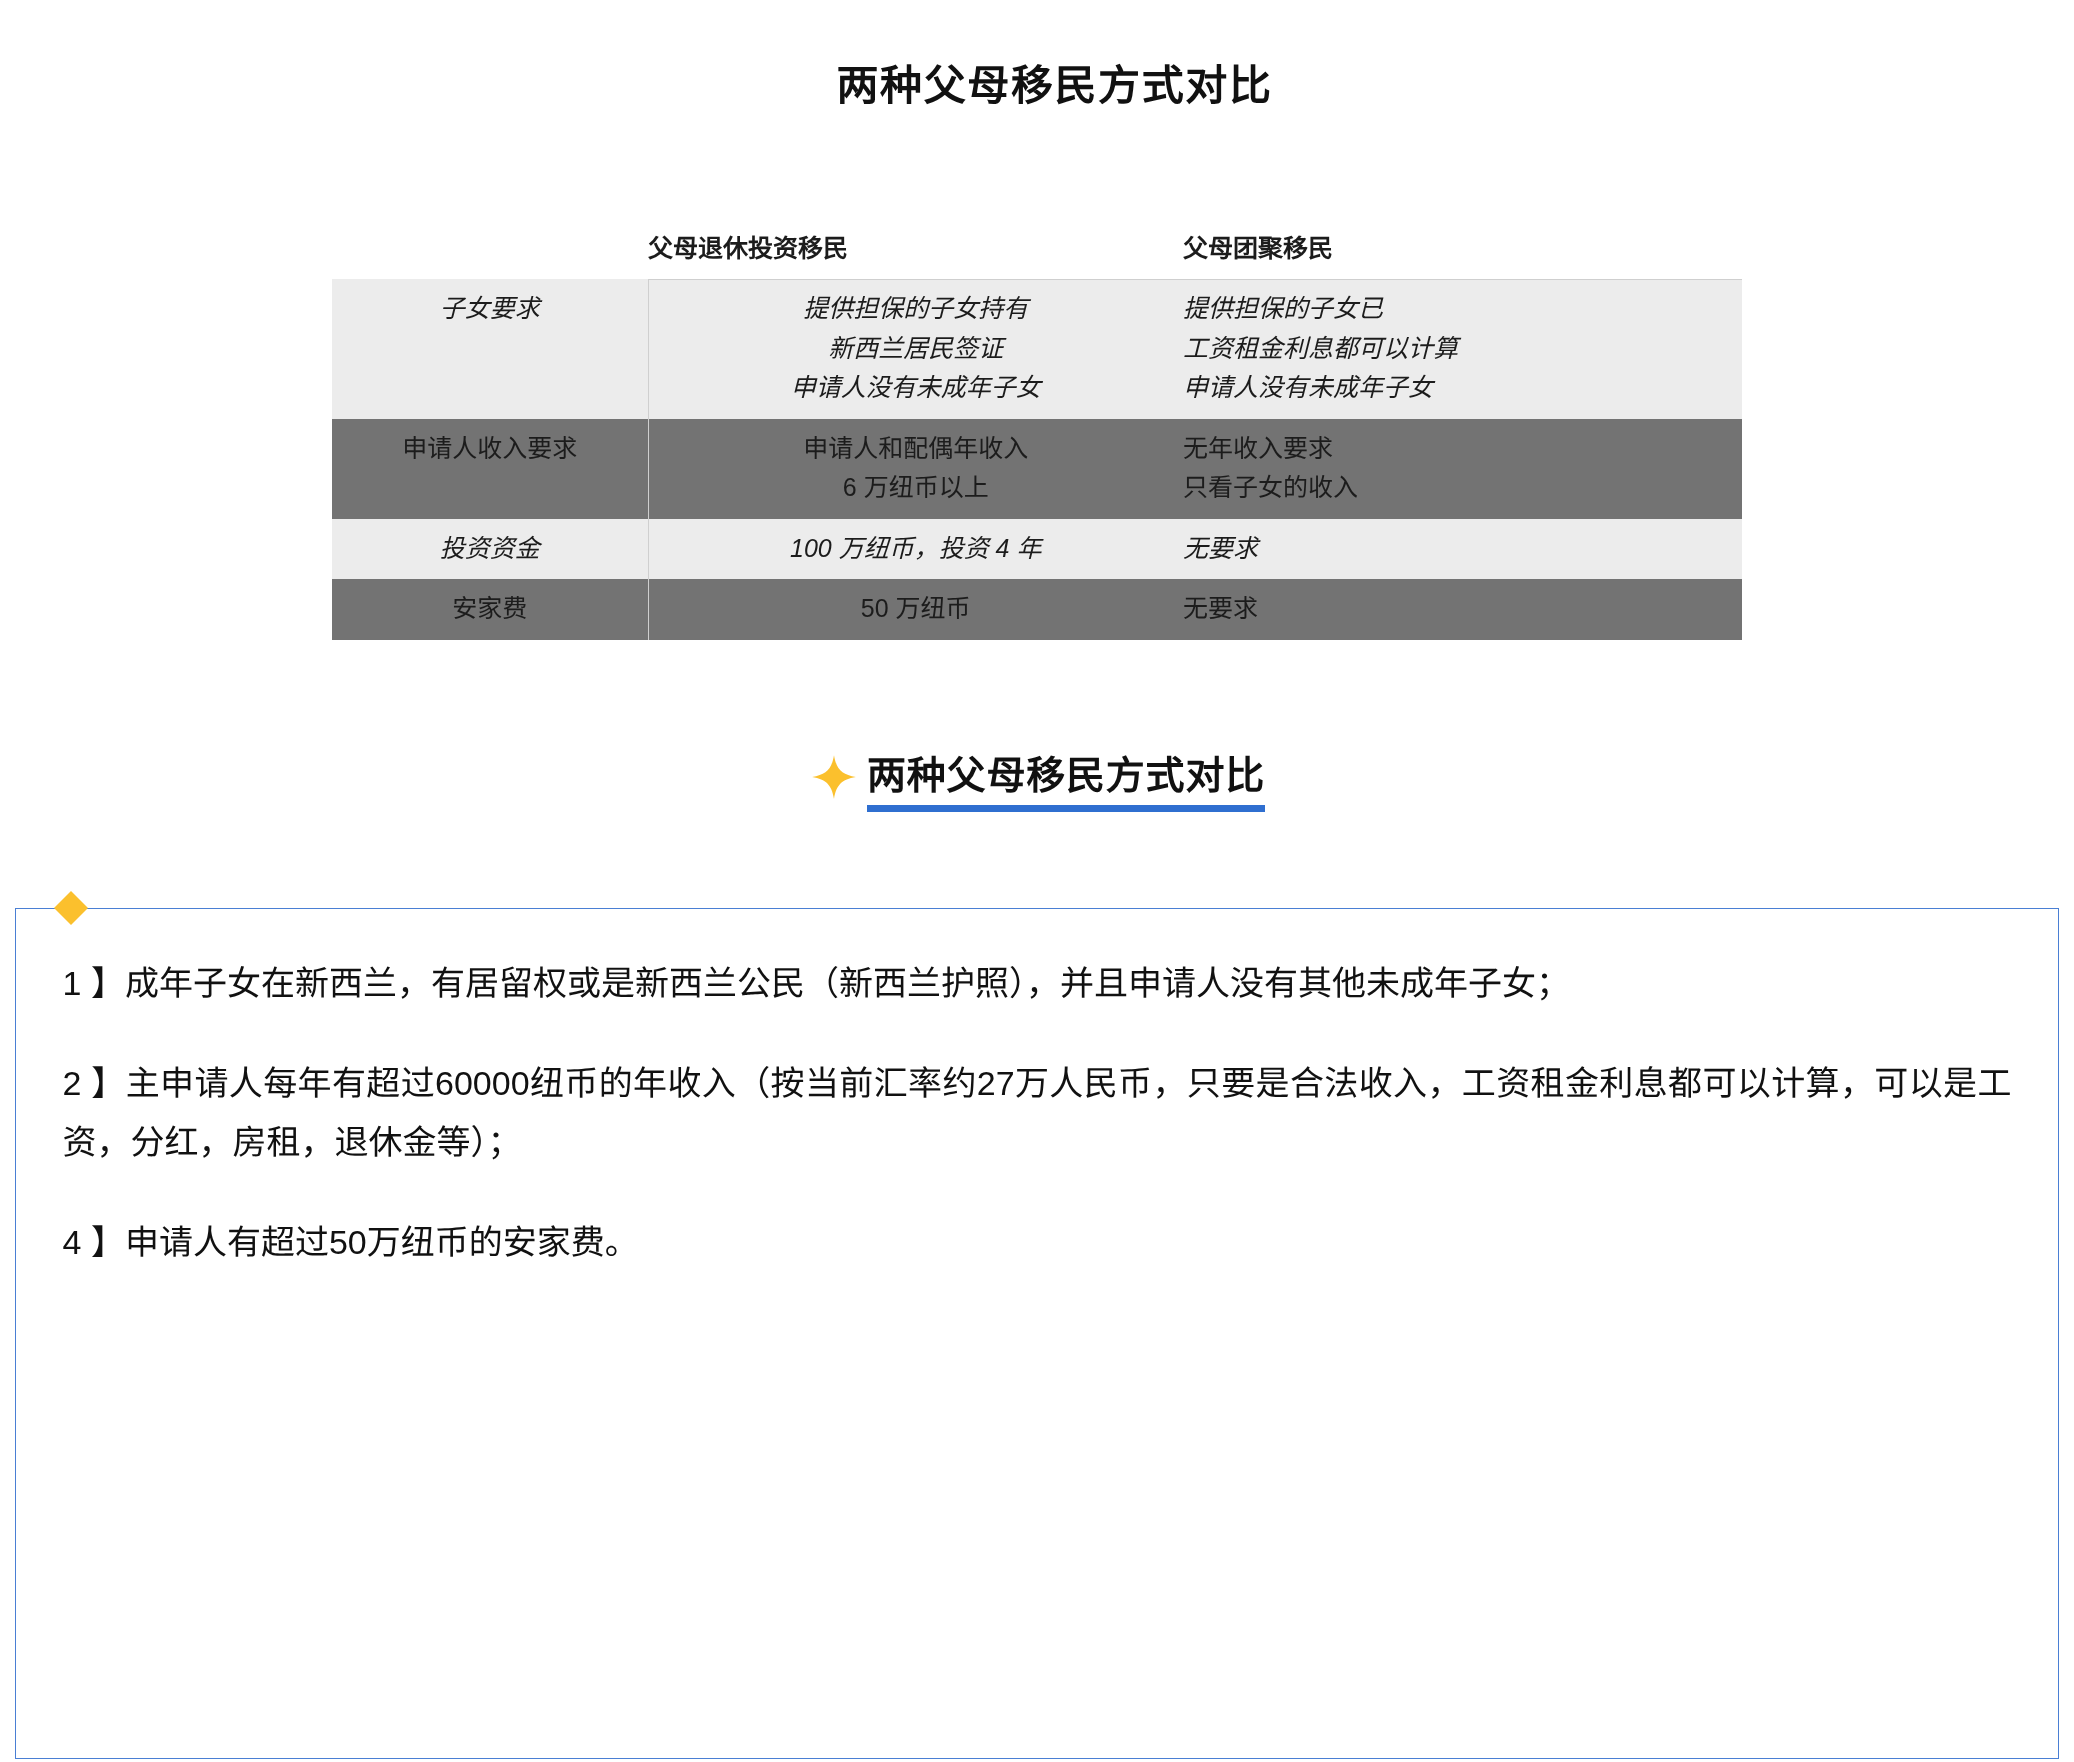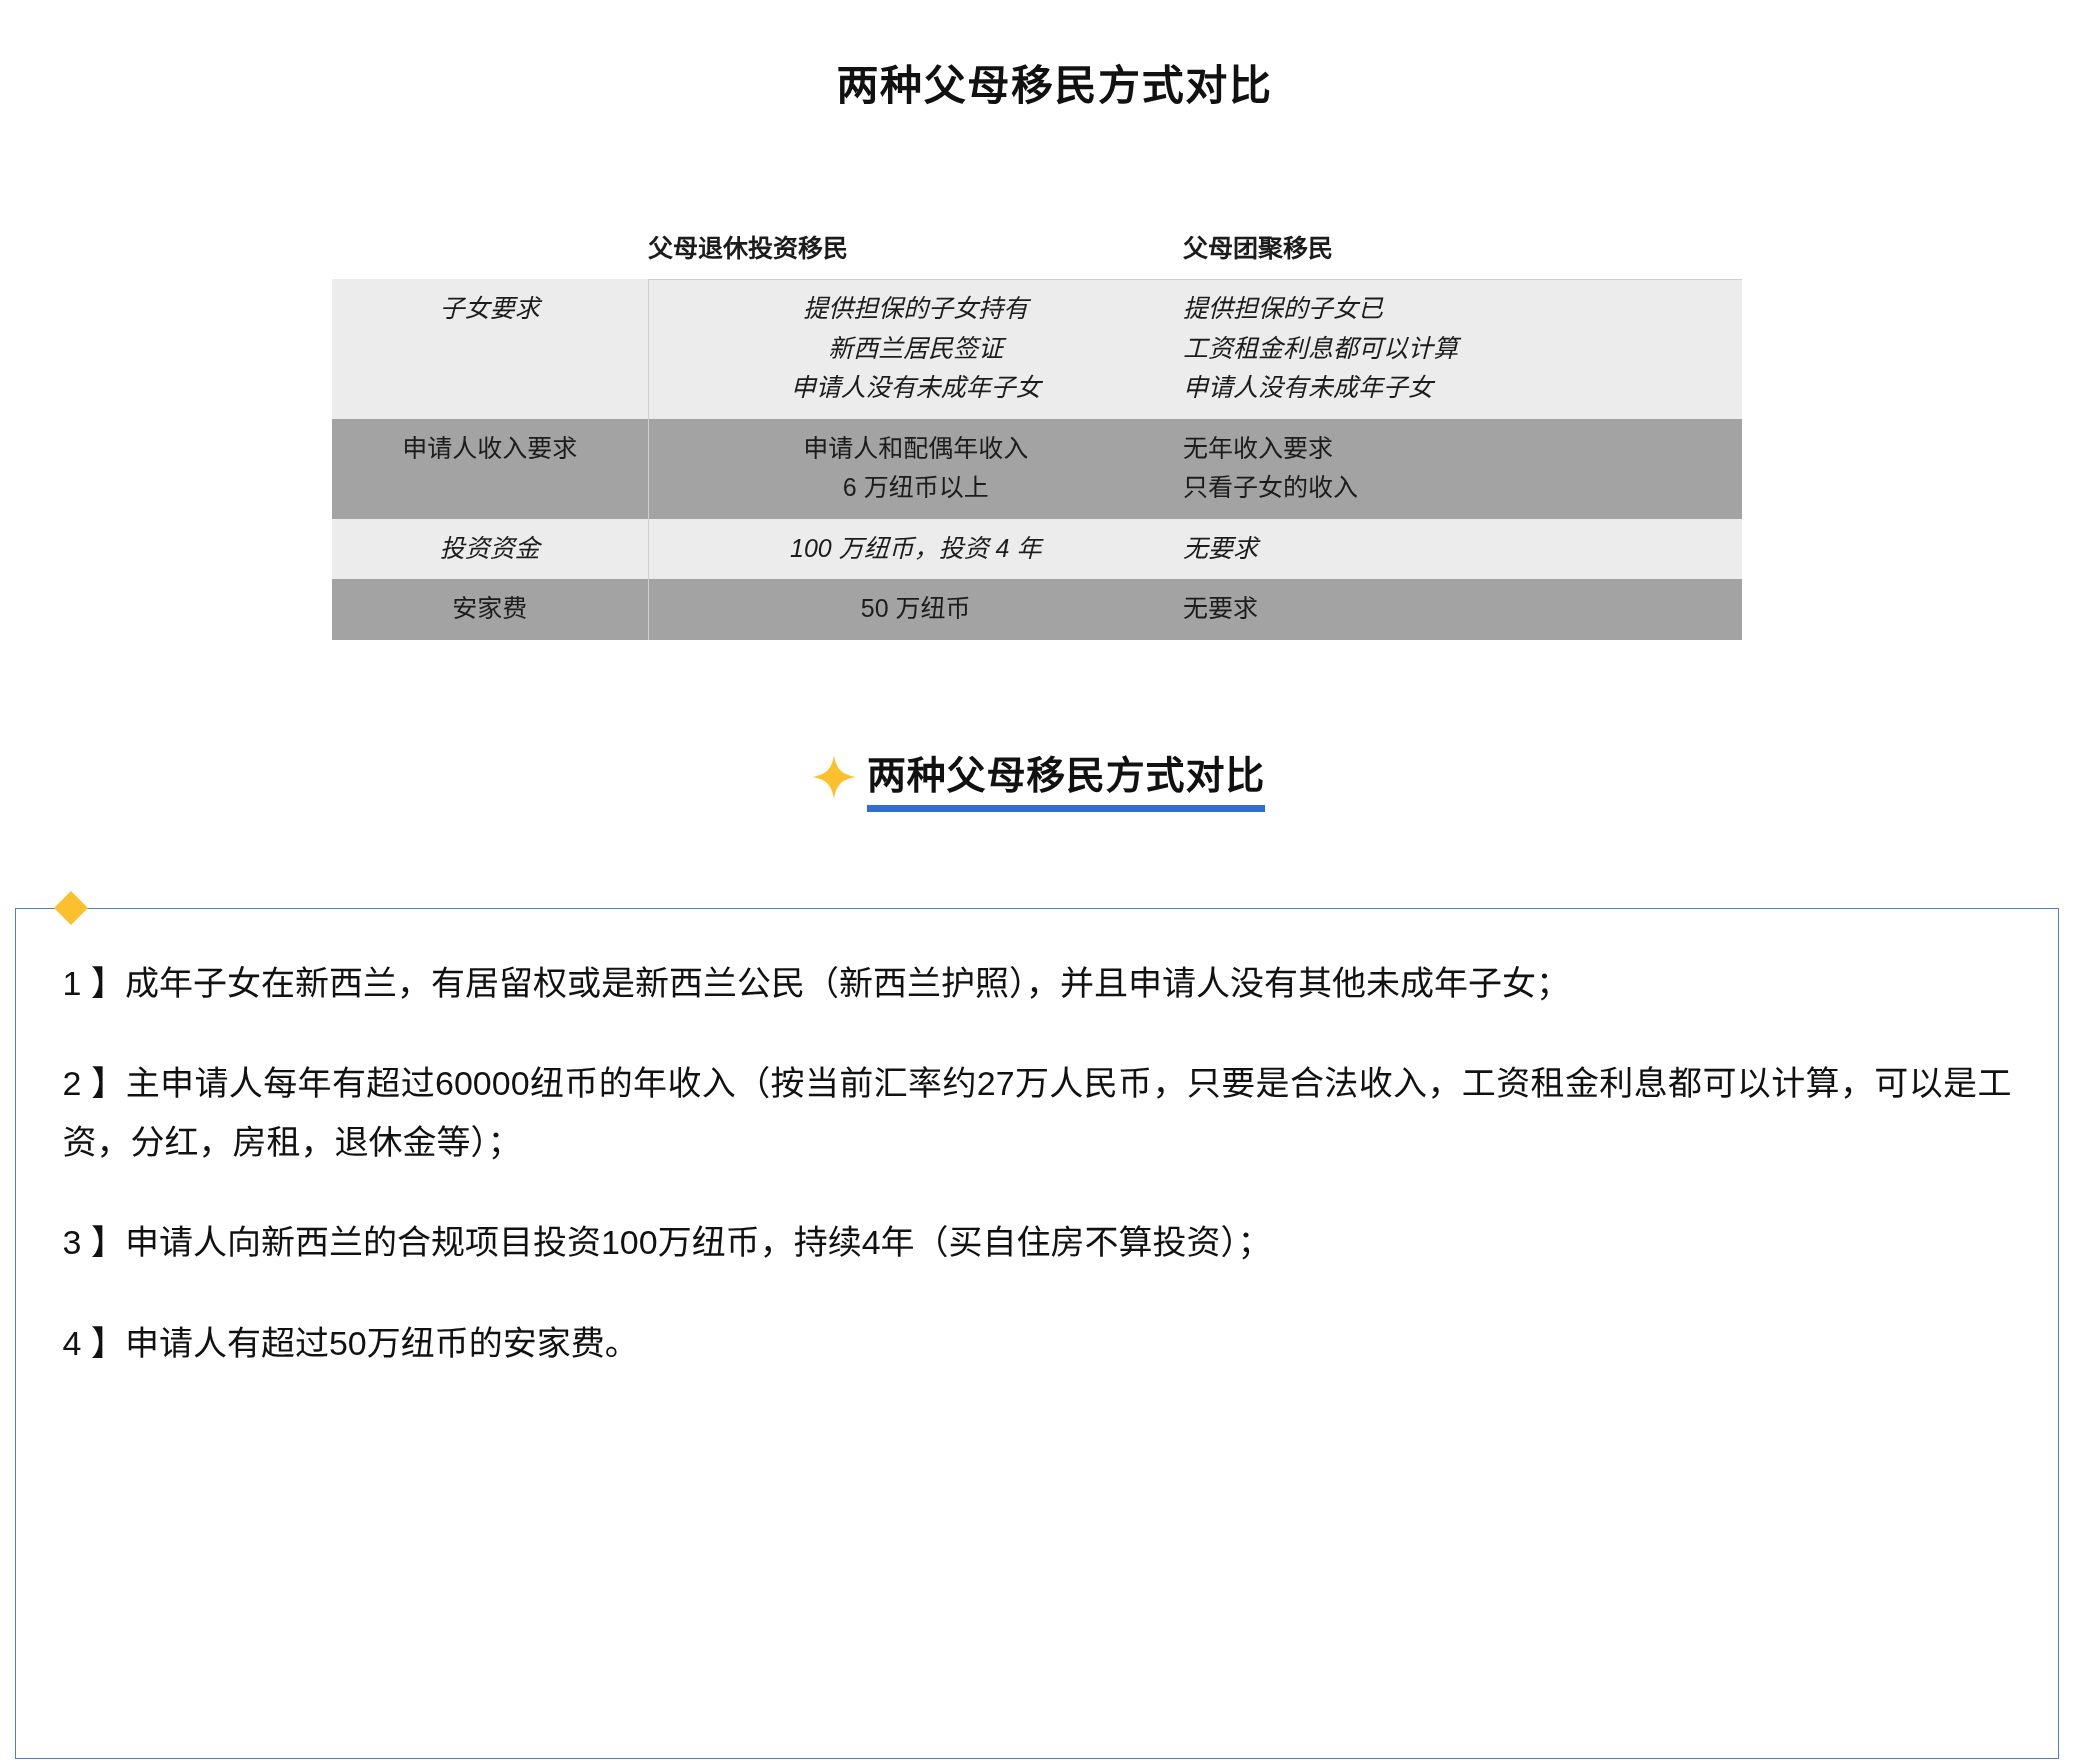--- a/index.html
+++ b/index.html
@@ -71,21 +71,21 @@
     text-align: center;
     font-weight: bold;
     border-right: 1.6px solid #cfcfcf;
     padding-right: 21px;
     padding-left: 8px;
   }
   .cellA { padding-left: 18px; text-align: center; }
   .cellB { padding-left: 14.6px; }
 
   tr.shade td { background: #ececec; font-style: italic; }
-  tr.plain td { background: #a3a3a3; }
+  tr.plain td { background: #737373; }
 
   .cell-line { display: block; white-space: nowrap; }
 
   
   .section-head {
     margin-top: 113px;
     display: flex;
     align-items: center;
     justify-content: center;
     gap: 8px;
@@ -219,19 +219,18 @@
     </span>
     <span class="section-title">两种父母移民方式对比</span>
   </div>
 
   <div class="req-box-wrap">
     <span class="diamond tl"></span>
 
     <div class="req-box">
       <p class="req-item">1 】成年子女在新西兰，有居留权或是新西兰公民（新西兰护照），并且申请人没有其他未成年子女；</p>
       <p class="req-item">2 】主申请人每年有超过60000纽币的年收入（按当前汇率约27万人民币，只要是合法收入，工资租金利息都可以计算，可以是工资，分红，房租，退休金等）；</p>
-      <p class="req-item">3 】申请人向新西兰的合规项目投资100万纽币，持续4年（买自住房不算投资）；</p>
       <p class="req-item">4 】申请人有超过50万纽币的安家费。</p>
     </div>
   </div>
 
 </div>
 
 
 </body></html>

